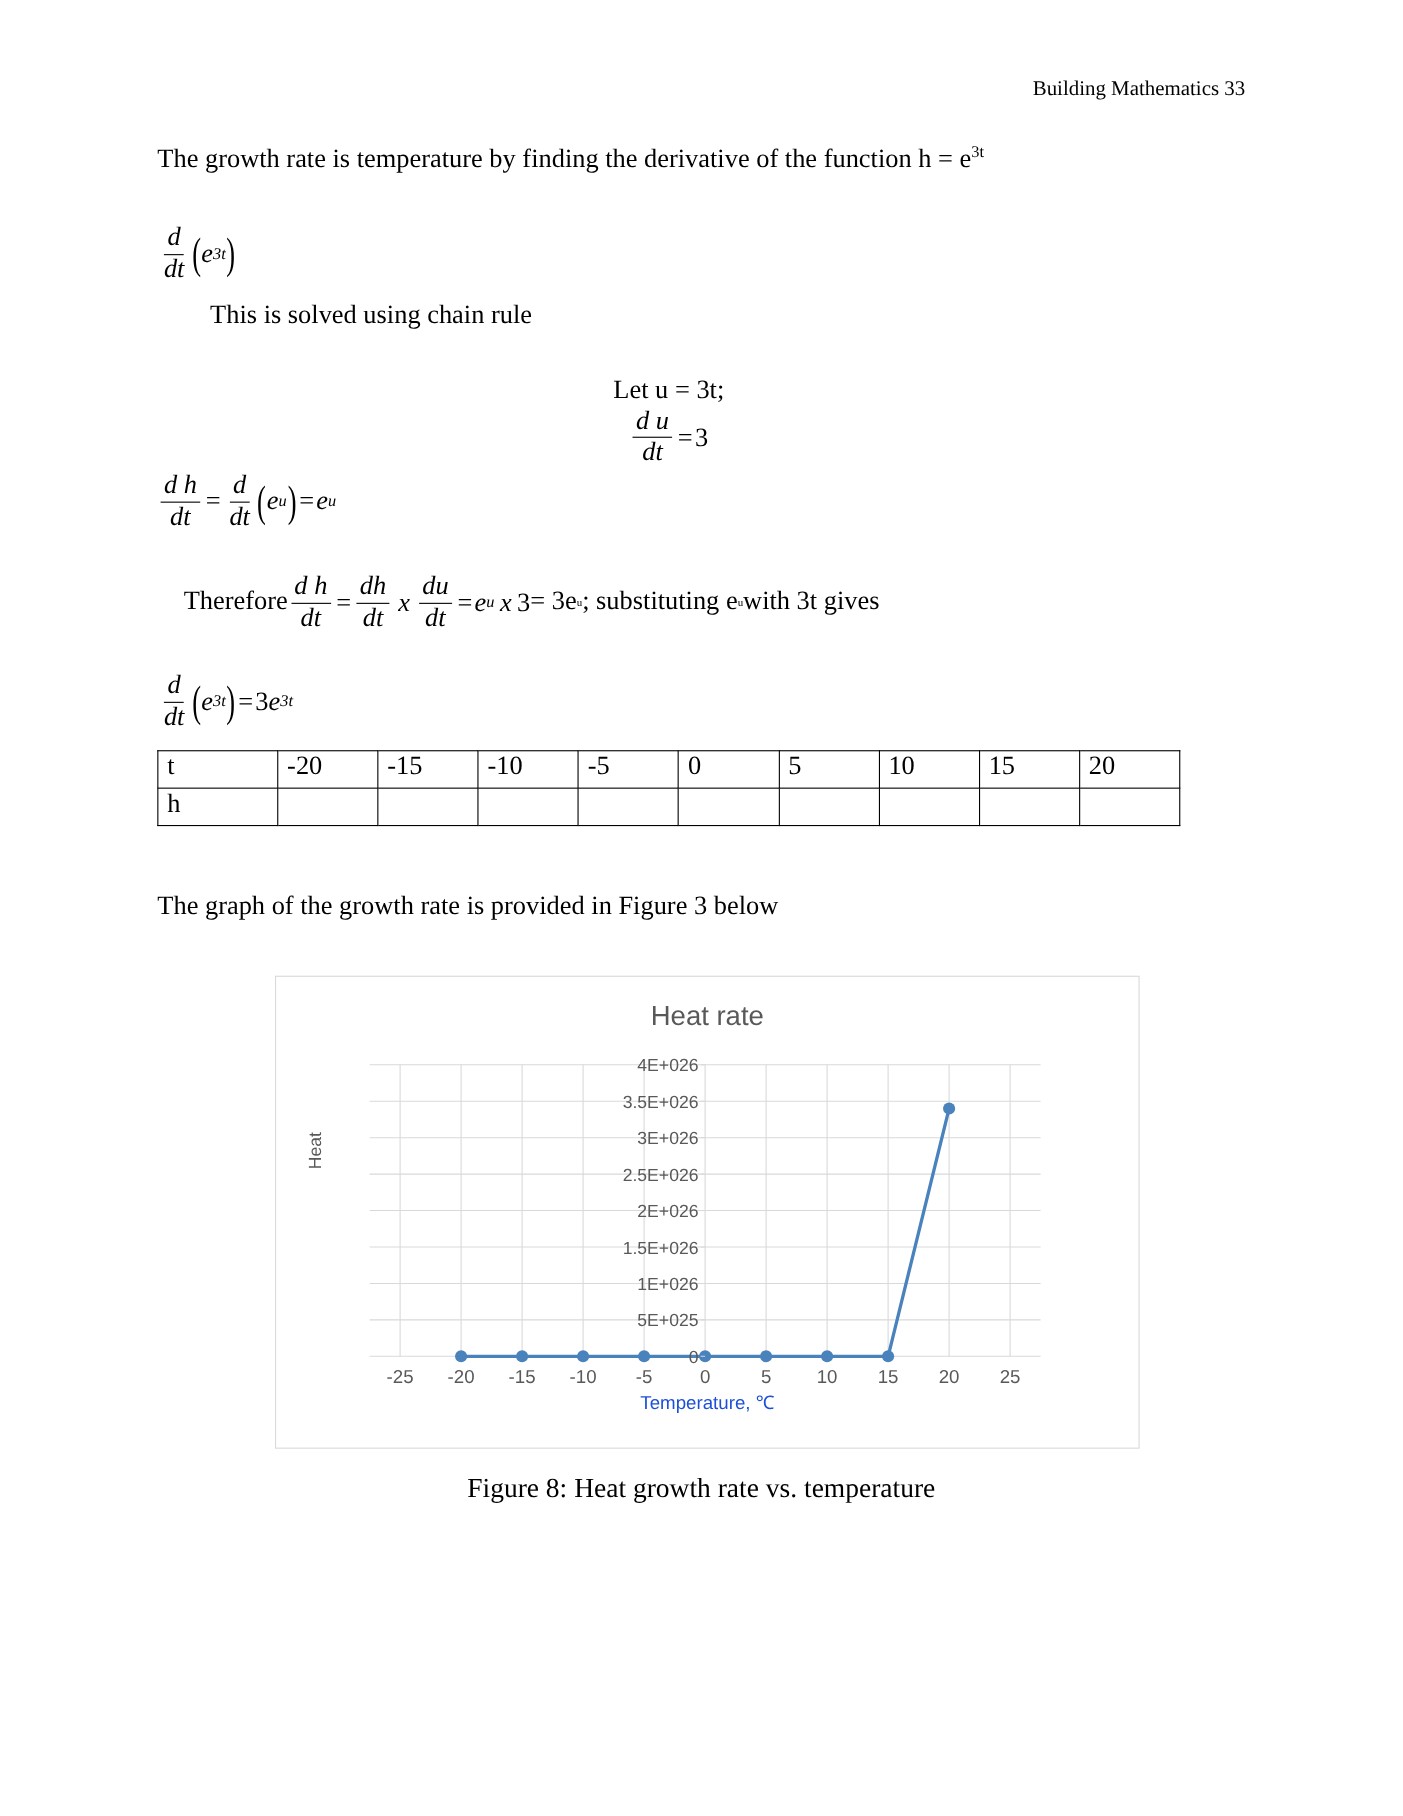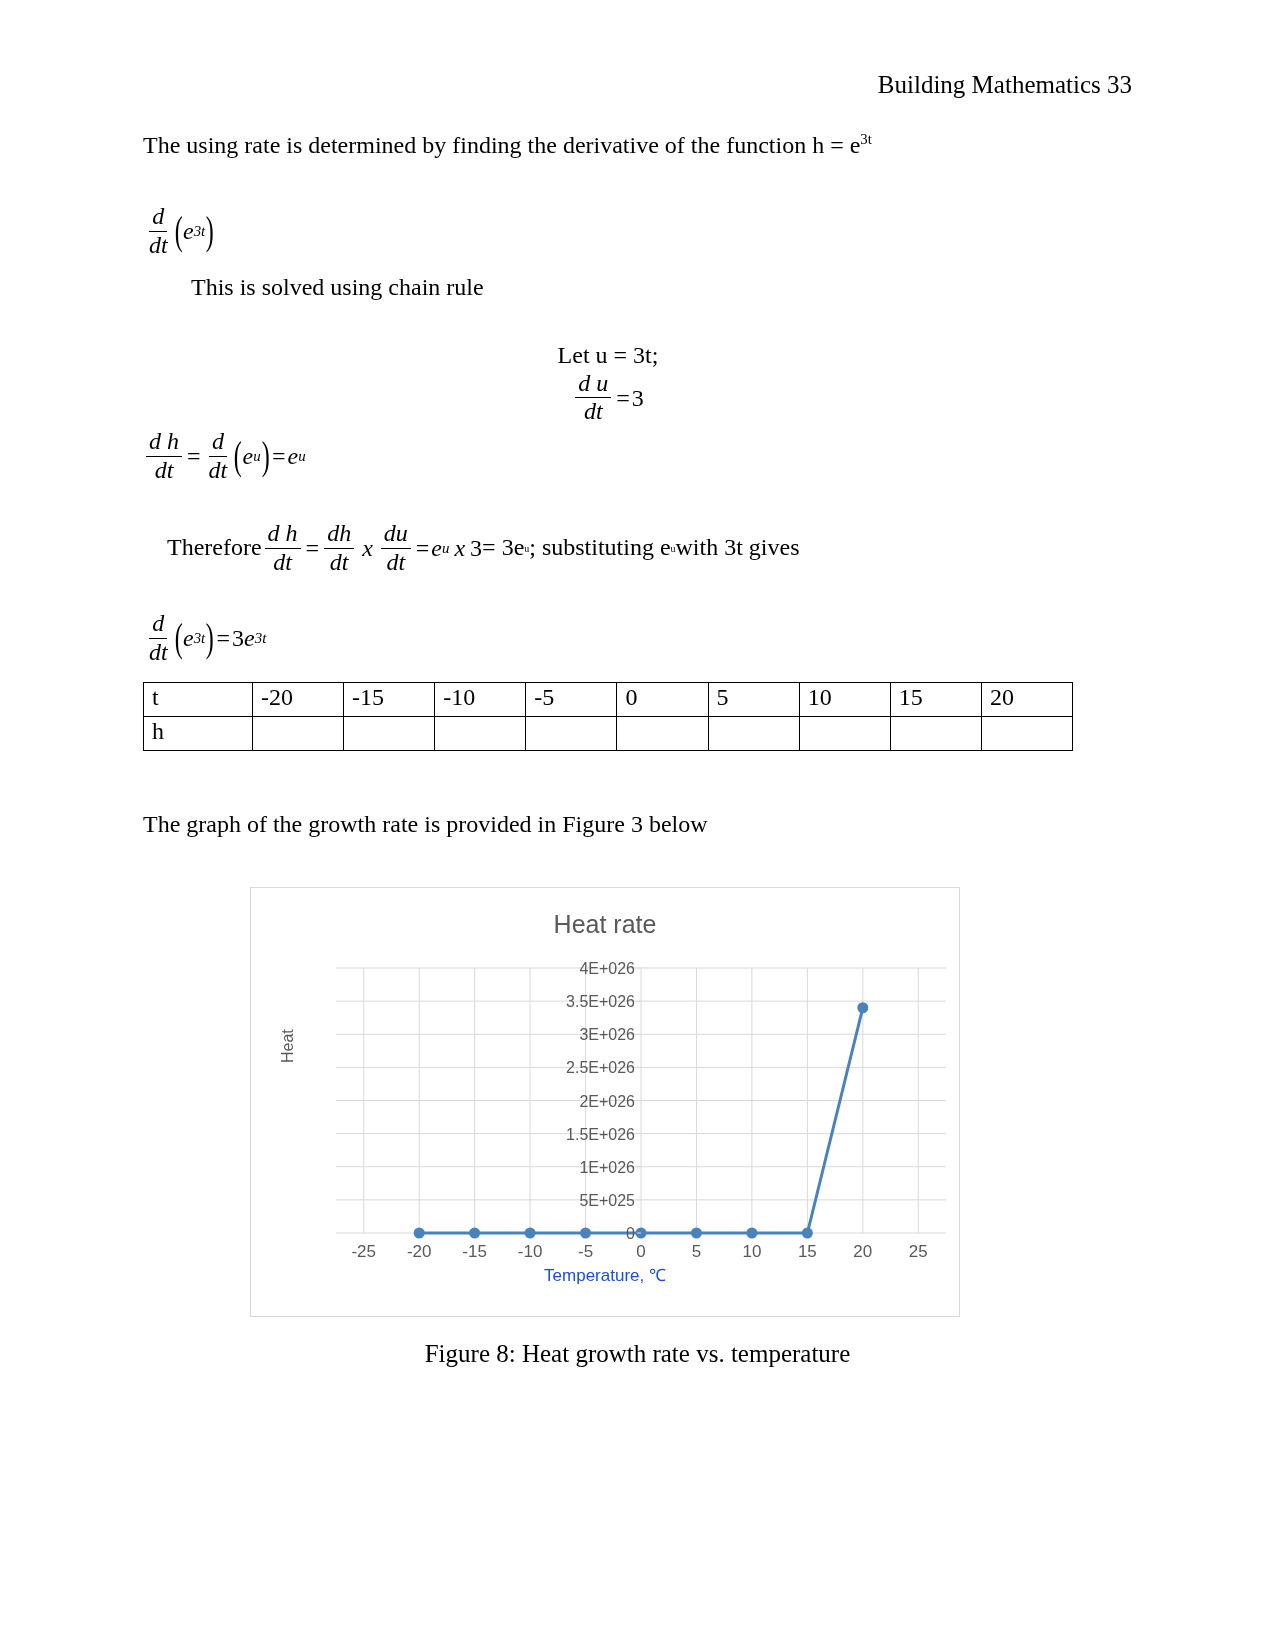--- a/index.html
+++ b/index.html
@@ -19,21 +19,21 @@
     position: absolute;
     left: 0; top: 0;
     width: 1275px;
     height: 1651px;
     background: #fff;
   }
   .header-right {
     position: absolute;
     right: 143px;
     top: 70px;
-    font-size: 25px;
+    font-size: 19px;
     line-height: 1.2;
     text-align: right;
     white-space: nowrap;
   }
   .content {
     position: absolute;
     left: 143px;
     top: 130px;
     width: 930px;
   }
@@ -106,21 +106,21 @@
     vertical-align: top;
     line-height: 1.15;
   }
   table.tbl td.c0 { width: 100px; }
 
   
   .chartbox {
     position: absolute;
     left: 250px;
     top: 887px;
-    width: 710px;
+    width: 786px;
     height: 430px;
     border: 1px solid #d9d9d9;
     background: #ffffff;
     box-sizing: border-box;
     font-family: "Liberation Sans", sans-serif;
     text-decoration: underline;
   }
   .chart-title {
     position: absolute;
     left: 0; right: 0;
@@ -167,21 +167,21 @@
 </head>
 <body>
 
 <div class="page">
 
   <div class="header-right">Building Mathematics 33</div>
 
   <div class="content">
 
     <div class="para" style="height:60px;">
-      <span>The using rate is determined by finding the derivative of the function h = e</span><sup class="spn">3t</sup>
+      <span>The growth rate is temperature by finding the derivative of the function h = e</span><sup class="spn">3t</sup>
     </div>
 
     <div class="mathline" style="height:82px;">
       <span class="math">
         <span class="frac">
           <span class="num">d</span>
           <span class="den">dt</span>
         </span>
         <span class="paren">(</span>
         <span>e</span>

